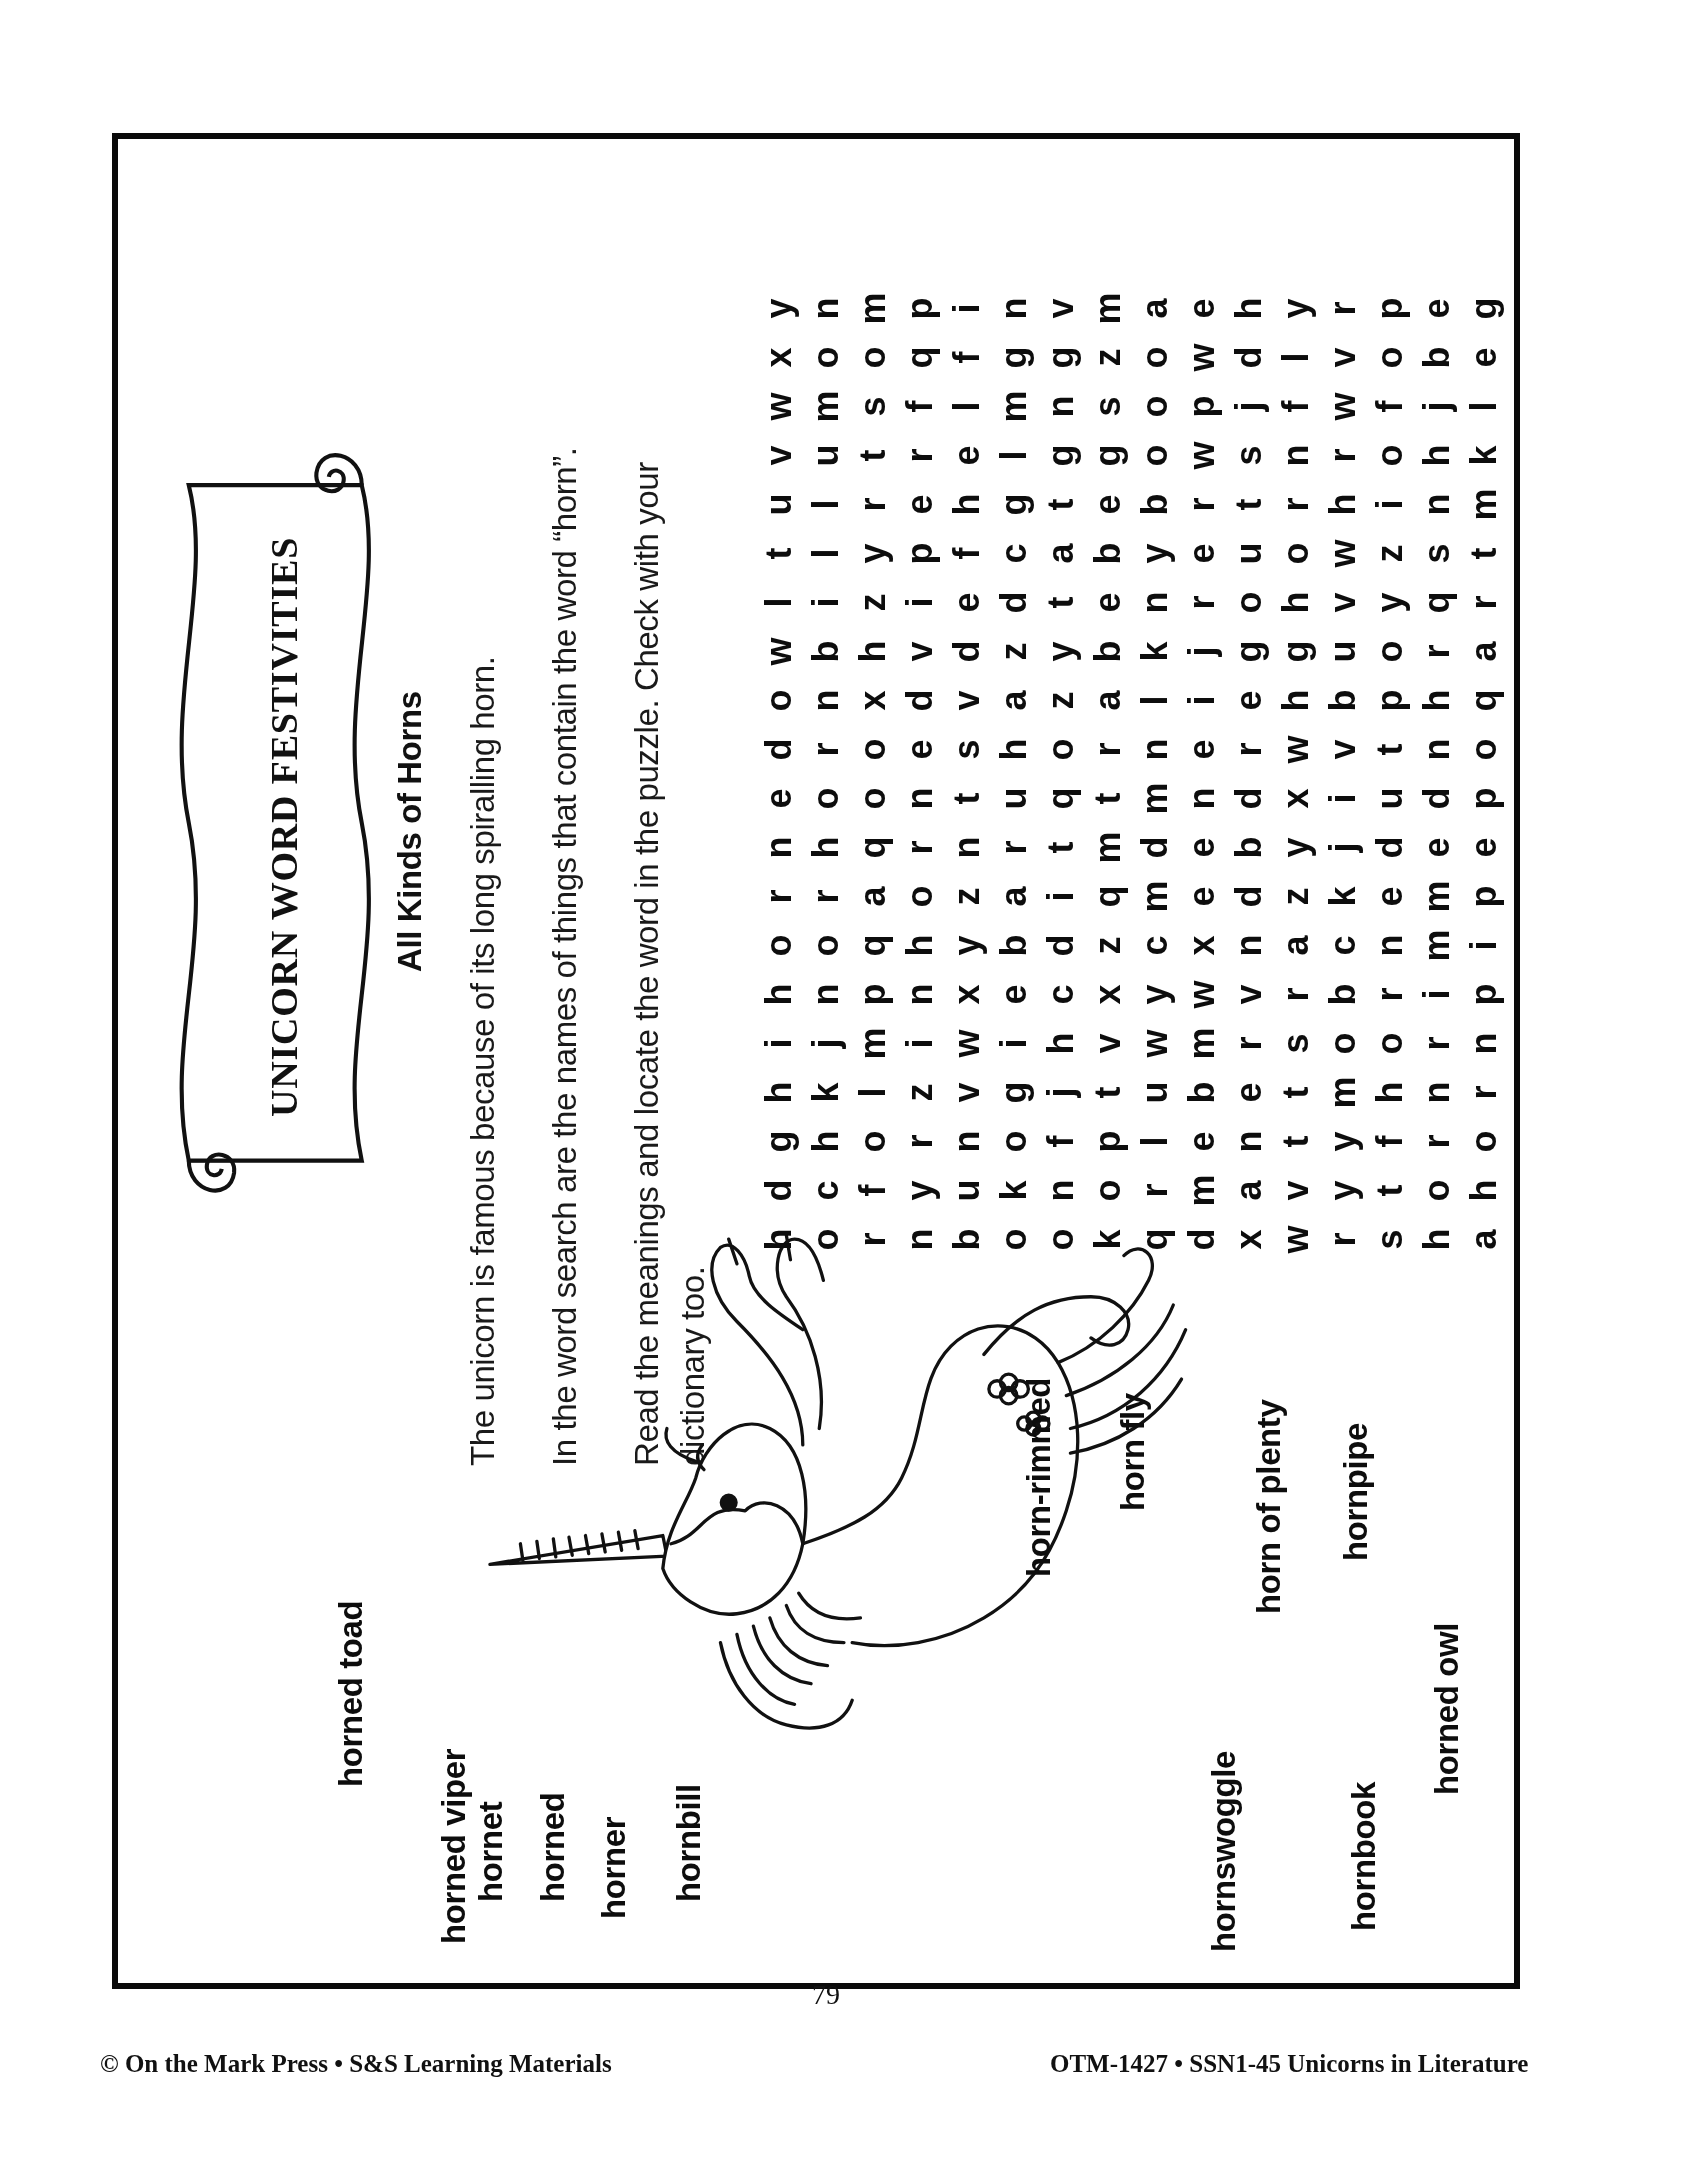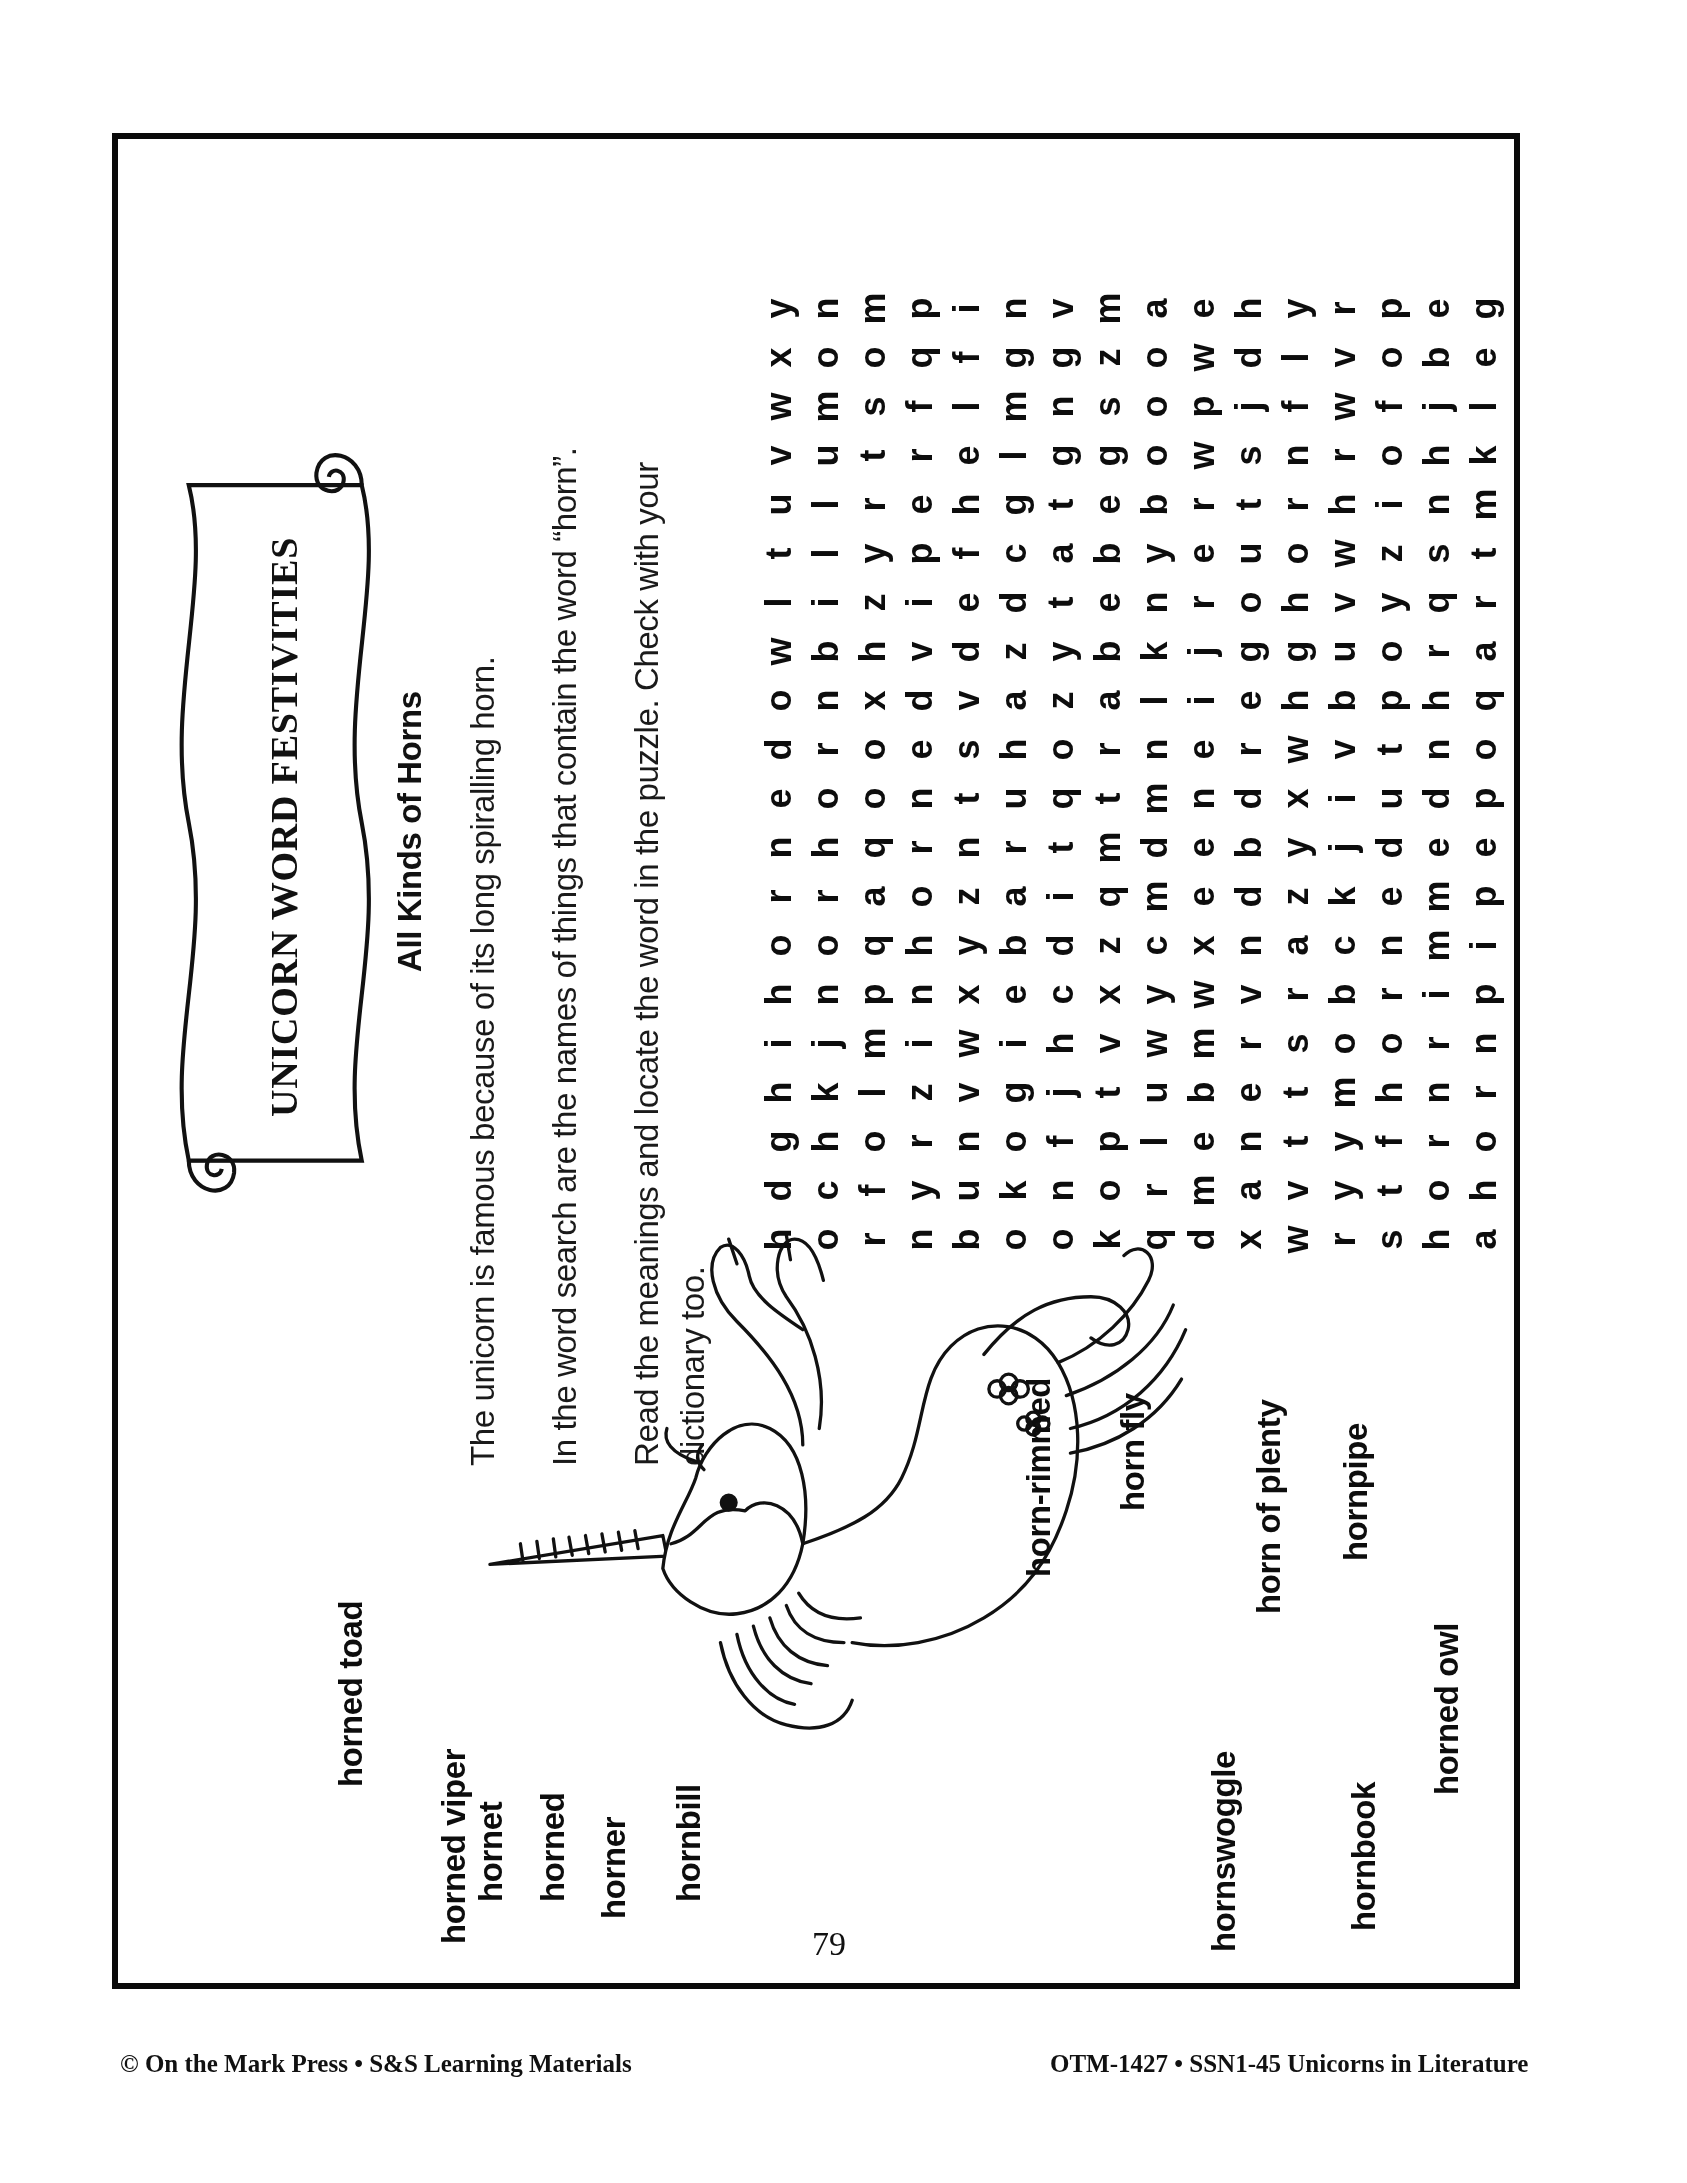--- a/index.html
+++ b/index.html
@@ -18,21 +18,21 @@
                   letter-spacing: 0.8px; color: #111; }
   .subtitle { left: 1017px; top: 280px; font-weight: bold; font-size: 33px; letter-spacing: -0.4px; }
   .intro { font-size: 33px; letter-spacing: -0.4px; color: #1a1a1a; }
   .grid { position: absolute; left: 725px; top: 644px; }
   .grid-row { display: flex; height: 47px; align-items: center; }
   .cell { width: 49px; text-align: center; font-weight: bold; font-size: 36px; line-height: 1; color: #0d0d0d; }
   .word { font-weight: bold; font-size: 33px; letter-spacing: -0.4px; color: #0d0d0d; }
   .unicorn { position: absolute; left: 99px; top: 346px; width: 676px; height: 741px; }
   .footer { position: absolute; top: 2050px; font-family: "Liberation Serif", serif;
             font-weight: bold; font-size: 25px; color: #111; white-space: nowrap; }
-  .footer.page-num { font-weight: normal; font-size: 34px; top: 1925px; }
+  .footer.page-num { font-weight: normal; font-size: 28px; top: 1979px; }
 </style>
 </head>
 <body>
 
 <div class="frame">
   <div class="page">
 
     <div class="scroll">
       <svg viewBox="0 0 930 290">
         <path d="M60,30 C200,0 320,60 470,30 C620,0 760,60 880,30 L880,240 C760,270 620,210 470,240 C320,270 200,210 60,240 Z" fill="#fff" stroke="#111" stroke-width="5"></path>
@@ -460,16 +460,16 @@
     <div class="abs word" style="left:478px;  top:1003px;">horn fly</div>
     <div class="abs word" style="left:37px;   top:1094px;">hornswoggle</div>
     <div class="abs word" style="left:375px;  top:1139px;">horn of plenty</div>
     <div class="abs word" style="left:428px;  top:1226px;">hornpipe</div>
     <div class="abs word" style="left:58px;   top:1234px;">hornbook</div>
     <div class="abs word" style="left:194px;  top:1317px;">horned owl</div>
 
   </div>
 </div>
 
-<div class="footer" style="left:120px;font-family:Liberation Serif, serif;">© On the Mark Press • S&amp;S Learning Materials</div>
+<div class="footer" style="left:100px;font-family:Liberation Serif, serif;">© On the Mark Press • S&amp;S Learning Materials</div>
 <div class="footer page-num" style="left:812px;">79</div>
 <div class="footer" style="left:1050px;">OTM-1427 • SSN1-45 Unicorns in Literature</div>
 
 
 </body></html>

